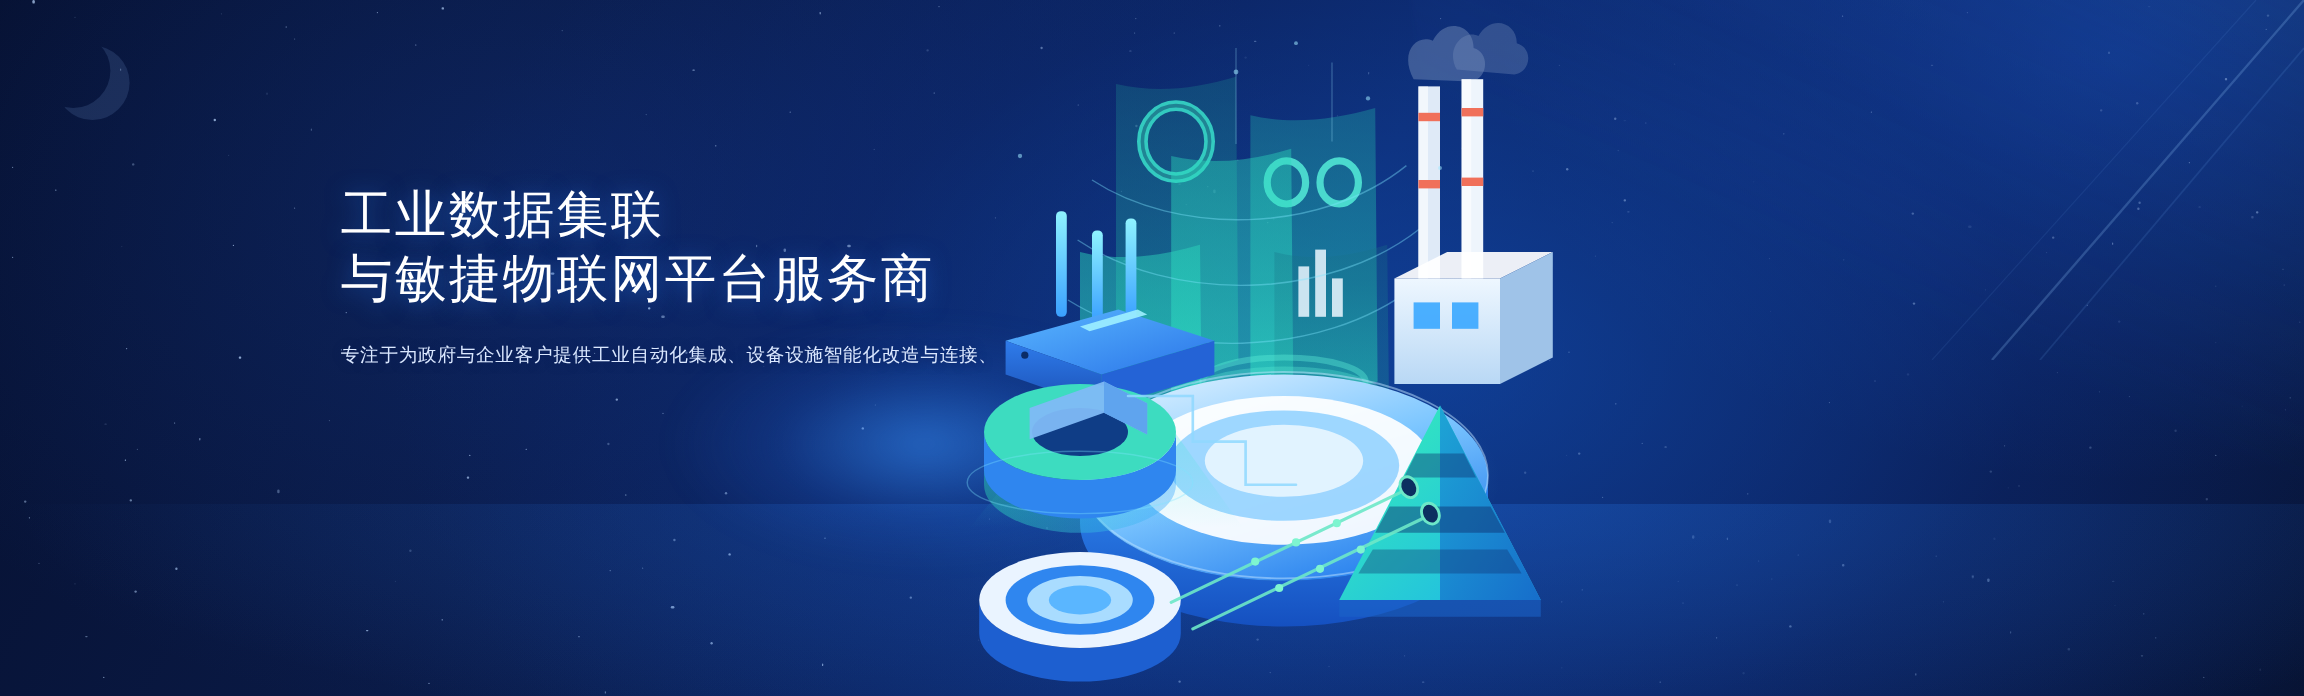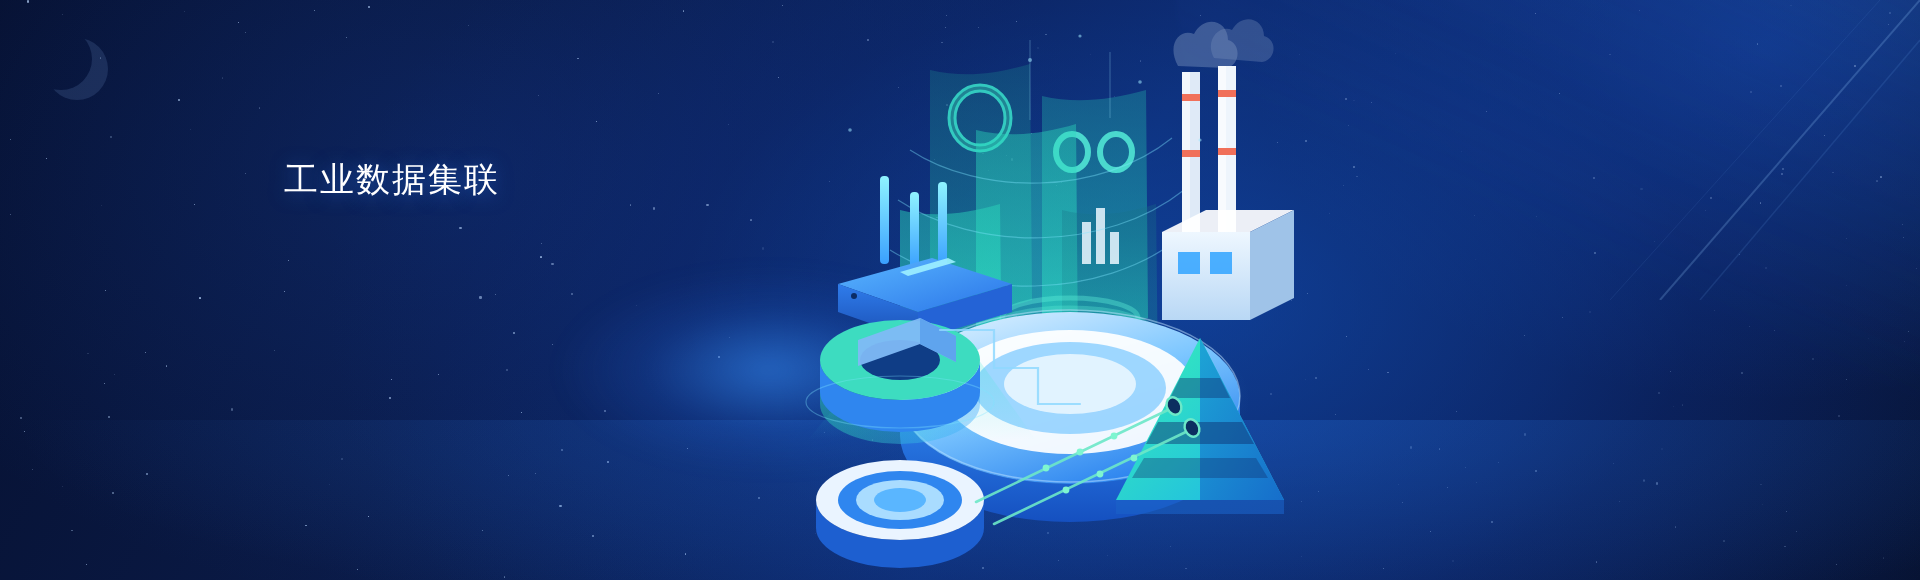--- a/index.html
+++ b/index.html
@@ -26,21 +26,21 @@
     background:radial-gradient(ellipse at center, rgba(56,146,255,0.55) 0%, rgba(34,104,220,0.18) 42%, rgba(0,0,0,0) 72%);
     filter:blur(10px);}
   .moon{position:absolute;left:30px;top:28px;width:62px;height:62px;border-radius:50%;
     box-shadow: 16px 10px 0 0 rgba(150,195,255,0.16);
     opacity:.85;}
   .bottom-haze{position:absolute;left:0;right:0;bottom:-60px;height:220px;
     background:radial-gradient(ellipse at 58% 0%, rgba(40,120,235,0.30) 0%, rgba(10,26,80,0) 70%);}
 
   
   .copy{position:absolute;left:284px;top:152px;width:560px;}
-  .headline{color:#ffffff;font-size:34px;line-height:54px;font-weight:400;letter-spacing:2px;
+  .headline{color:#ffffff;font-size:43px;line-height:54px;font-weight:400;letter-spacing:2px;
     text-shadow:0 2px 18px rgba(40,120,235,0.55);white-space:nowrap;}
   .sub{margin-top:24px;color:#dbe8ff;font-size:15.5px;line-height:25px;letter-spacing:.6px;
     text-shadow:0 1px 8px rgba(10,30,90,0.8);}
 
   
   .art{position:absolute;left:780px;top:0;width:1140px;height:580px;}
   .art svg{display:block;}
 </style>
 </head>
 <body>
@@ -319,20 +319,22 @@
       <path d="M560 40 L340 300" stroke="rgba(120,185,255,0.25)" stroke-width="1.5" fill="none"></path>
       <path d="M520 0 L250 300" stroke="rgba(120,185,255,0.18)" stroke-width="1" fill="none"></path>
     </g>
   </svg>
 
   <div class="glow-center"></div>
   <div class="bottom-haze"></div>
 
   <div class="copy">
     <div class="headline">工业数据集联</div>
+    <div class="headline">与敏捷物联网平台服务商</div>
+    <div class="sub">专注于为政府与企业客户提供工业自动化集成、设备设施智能化改造与连接、</div>
   </div>
 
   <div class="art">
     <svg width="1140" height="580" viewBox="0 0 1140 580">
       <defs>
         <linearGradient id="gPanel" x1="0" y1="0" x2="0" y2="1">
           <stop offset="0%" stop-color="#1d8f9e" stop-opacity="0.85"></stop>
           <stop offset="60%" stop-color="#23c6b0" stop-opacity="0.80"></stop>
           <stop offset="100%" stop-color="#2ee8c4" stop-opacity="0.95"></stop>
         </linearGradient>

